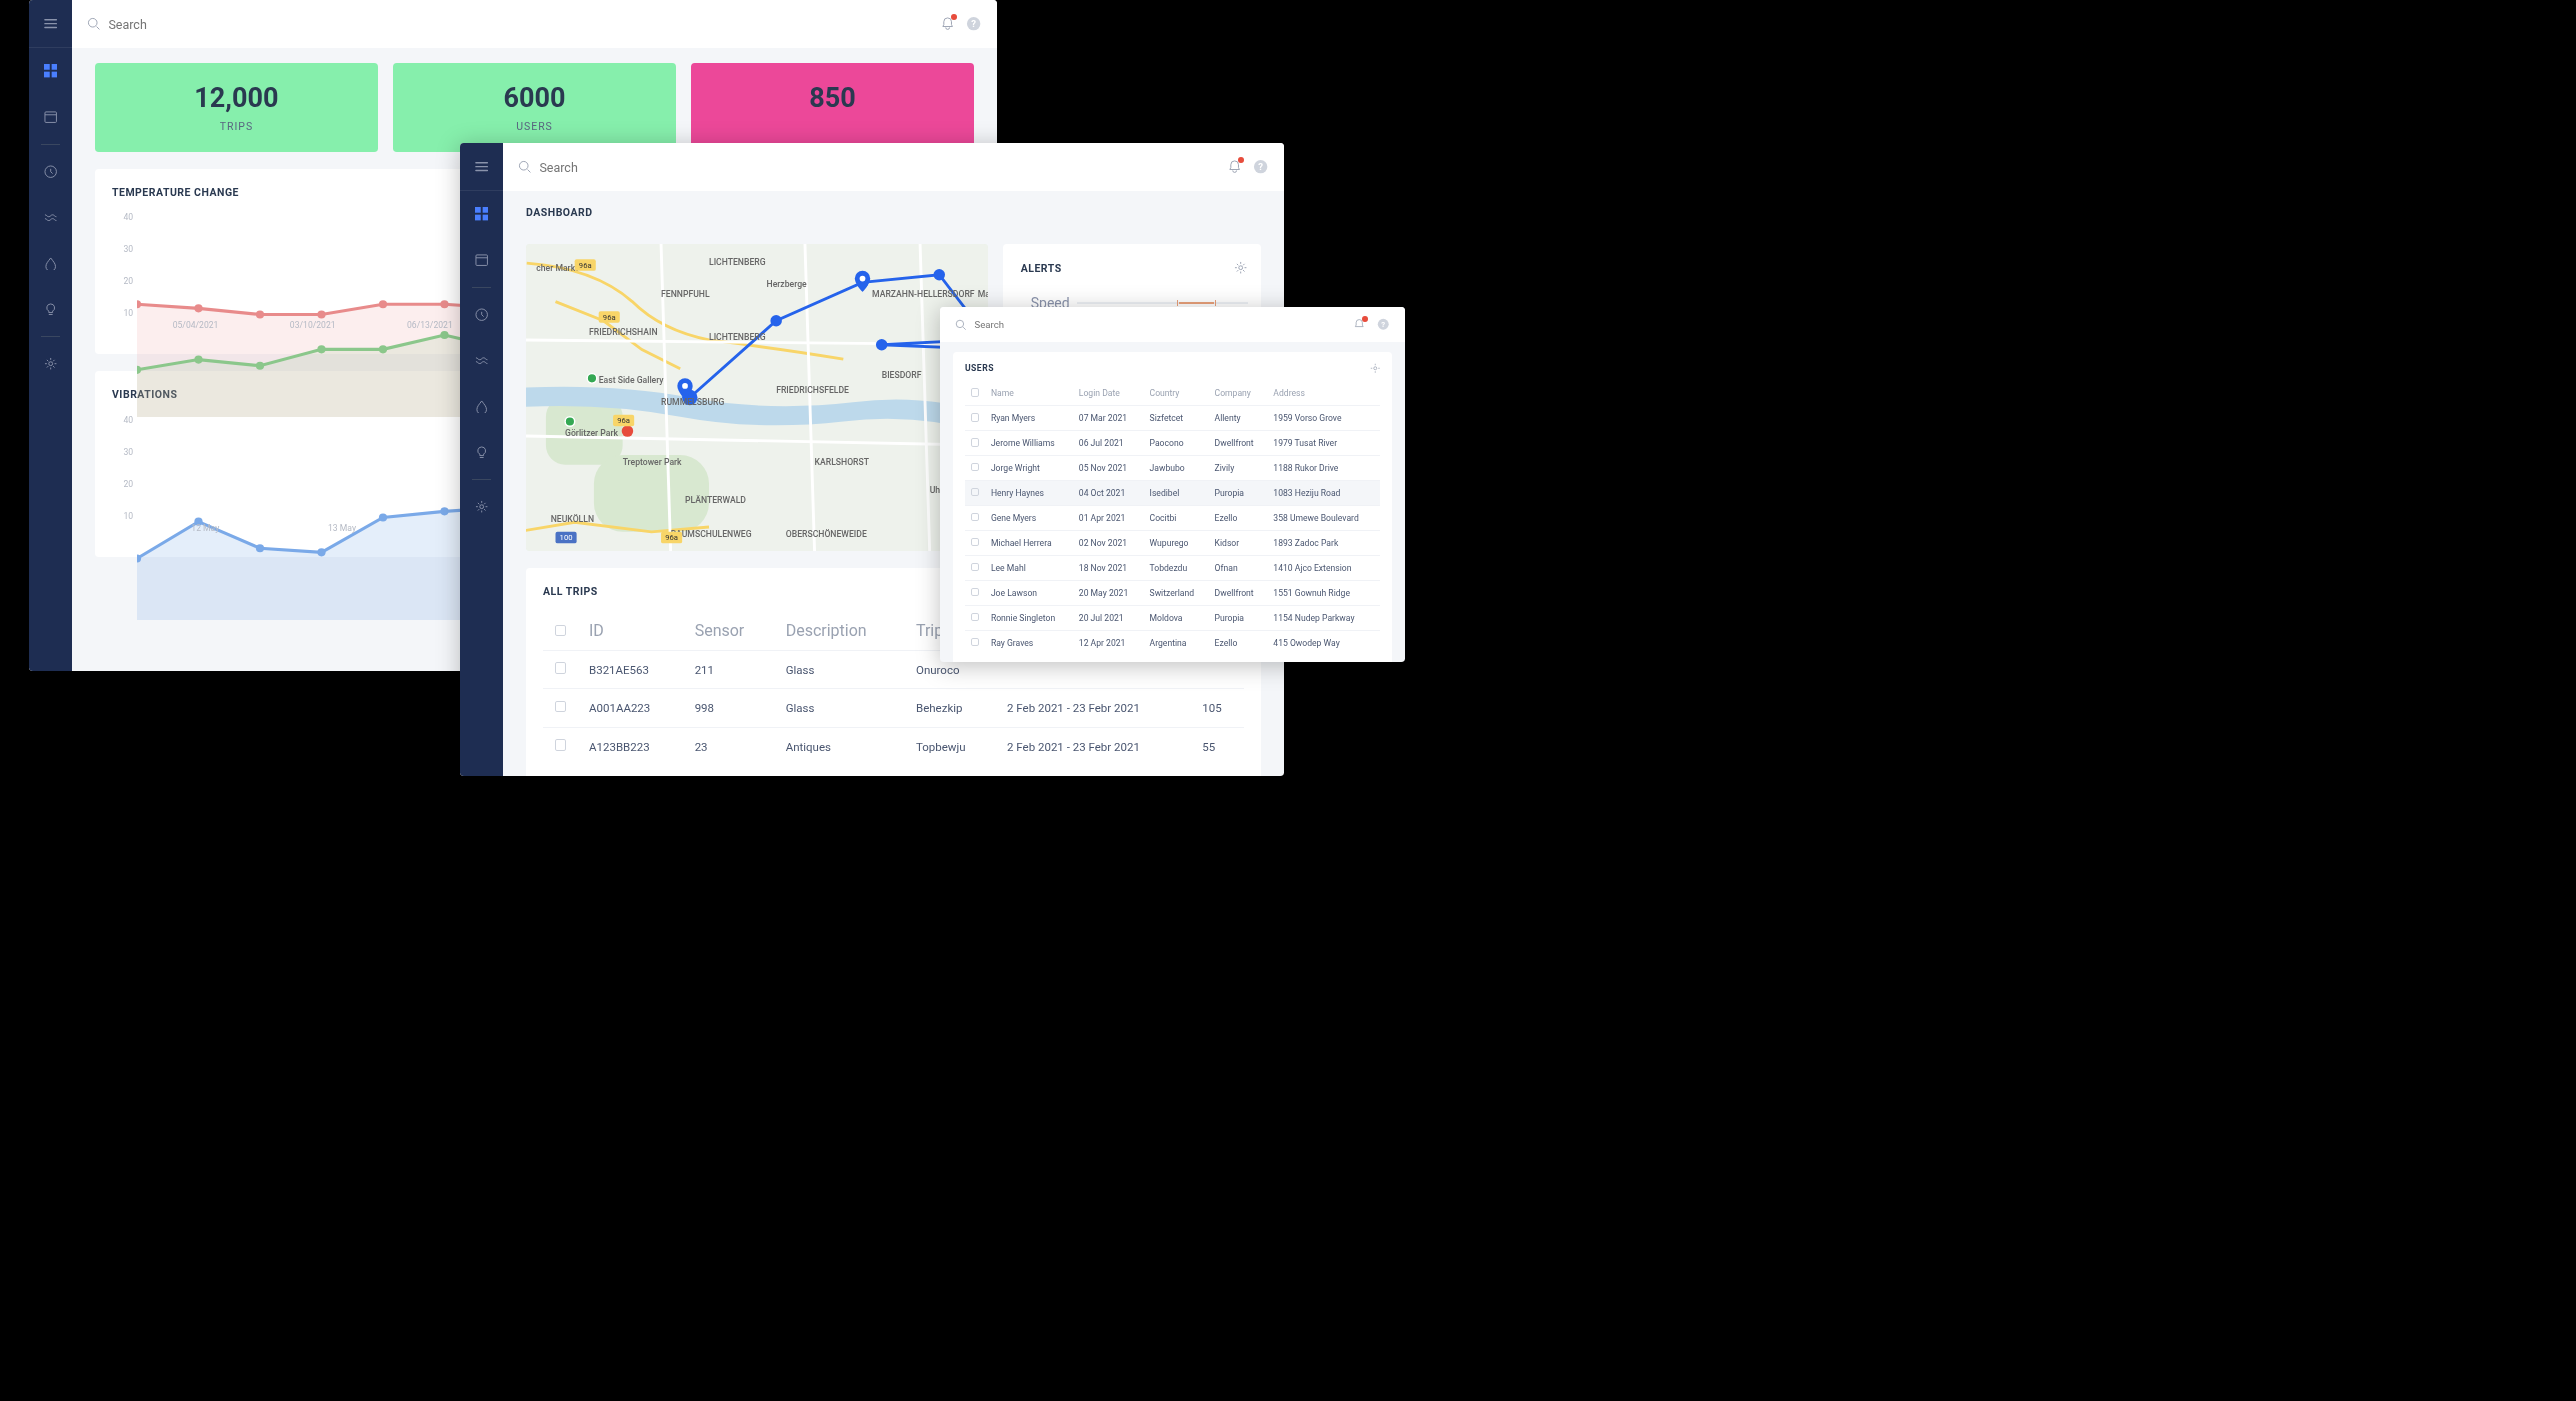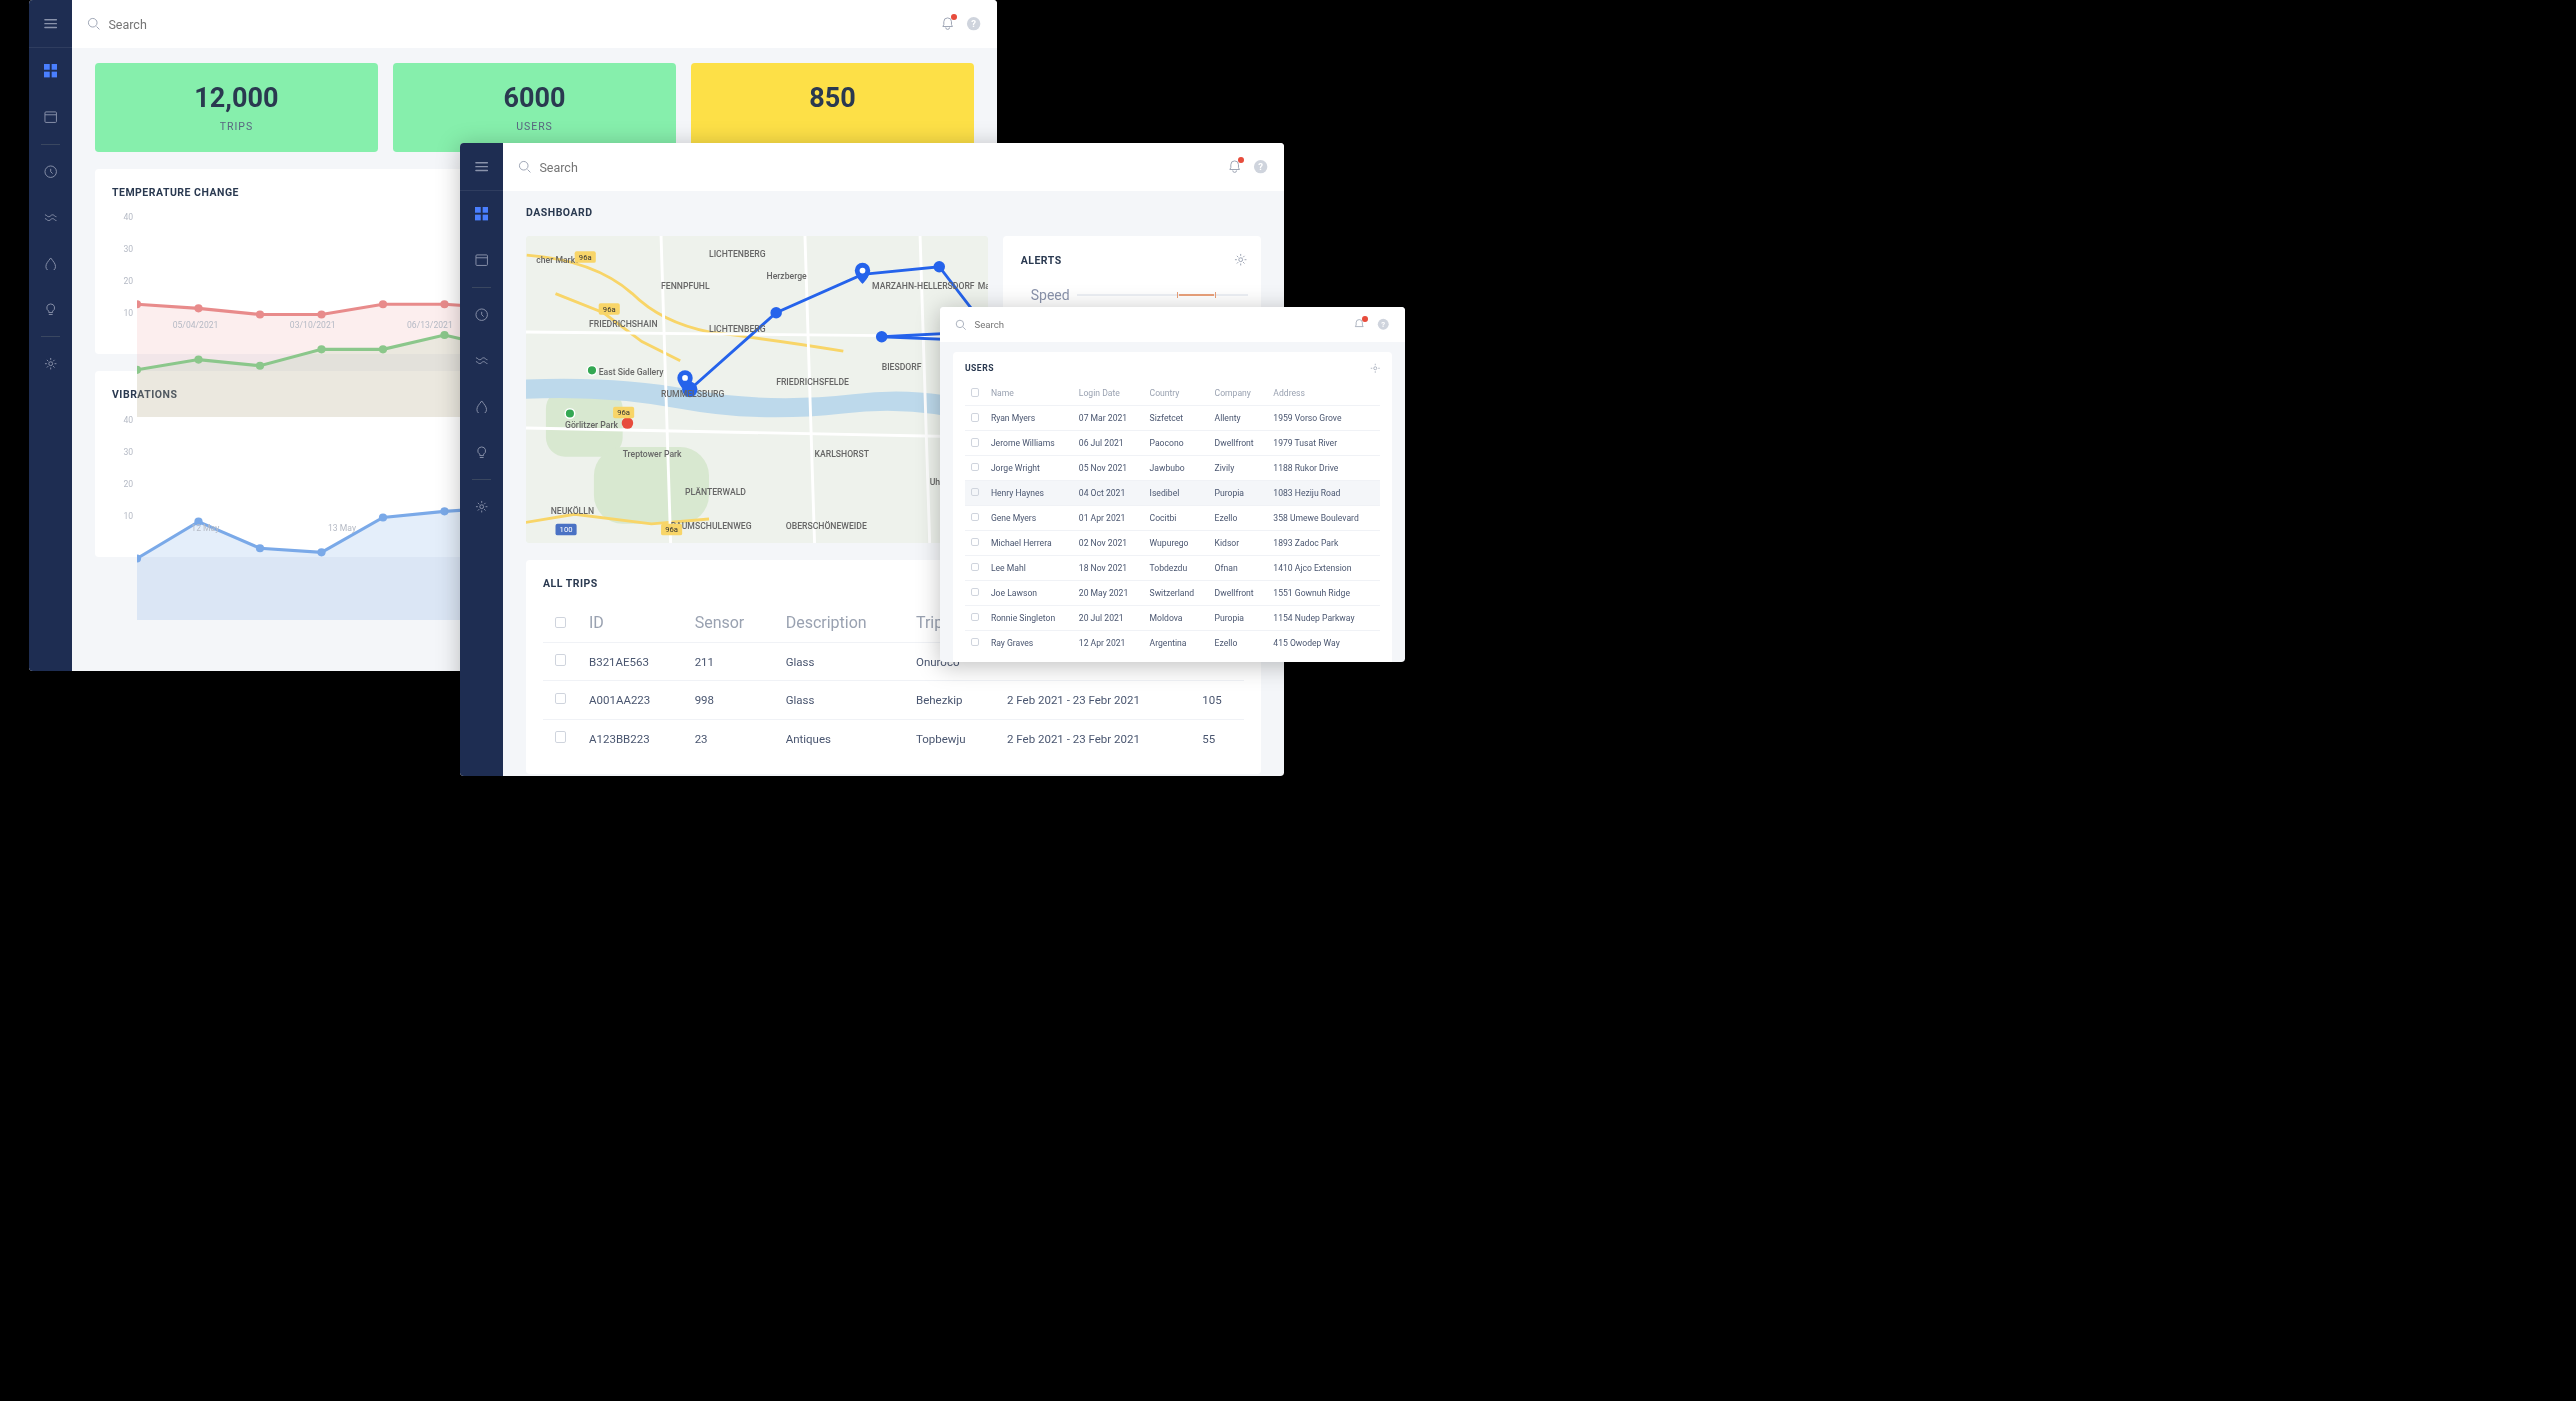--- a/index.html
+++ b/index.html
@@ -135,21 +135,21 @@
     <div class="content">
       <div class="cards-row">
         <div class="stat-card" style="background:#86efac">
             <div class="stat-val">12,000</div>
             <div class="stat-lbl">TRIPS</div>
           </div>
         <div class="stat-card" style="background:#86efac">
             <div class="stat-val">6000</div>
             <div class="stat-lbl">USERS</div>
           </div>
-        <div class="stat-card" style="background:#fde047">
+        <div class="stat-card" style="background:#ec4899">
             <div class="stat-val">850</div>
           </div>
       </div>
       <div class="panel">
         <div class="panel-title">TEMPERATURE CHANGE</div>
         <div class="chart-wrap">
           <div class="axis-y">
               <span>40</span>
               <span>30</span>
               <span>20</span>
@@ -315,21 +315,21 @@
           <span class="notif-dot"></span>
         </div>
       <div class="icon-btn">
           <svg width="15.3" height="15.3" viewBox="0 0 16 16">
             <circle cx="8" cy="8" r="7" fill="#cfd4dd"></circle>
             <text x="8" y="12" text-anchor="middle" fill="#fff" font-size="10" font-weight="bold">?</text>
           </svg>
         </div>
     </div>
     <div class="content">
-      <div class="panel-title" style="margin-bottom:0">DASHBOARD</div>
+      <div class="panel-title" style="margin-bottom:8px">DASHBOARD</div>
       <div class="map-row">
         <div class="map-box">
           <svg width="100%" height="100%" viewBox="0 0 500 320" preserveAspectRatio="xMidYMid slice">
             <rect width="500" height="320" fill="#eef2ec"></rect>
             <rect class="area" x="30" y="160" width="80" height="70" rx="20"></rect>
             <rect class="area" x="80" y="220" width="120" height="80" rx="30"></rect>
             <path class="water" d="M0 150 Q 100 145 180 160 Q 260 175 350 165 Q 430 155 500 180 L500 200 Q 420 175 340 185 Q 250 195 170 180 Q 90 165 0 170 Z"></path>
             <path class="road-y" d="M10 20 Q 80 25 120 60 Q 150 90 200 100 Q 280 110 340 120"></path>
             <path class="road-y" d="M40 60 L 90 80 L 130 110 L 170 130"></path>
             <path class="road-y" d="M0 300 L 60 290 L 140 300 L 200 295"></path>

